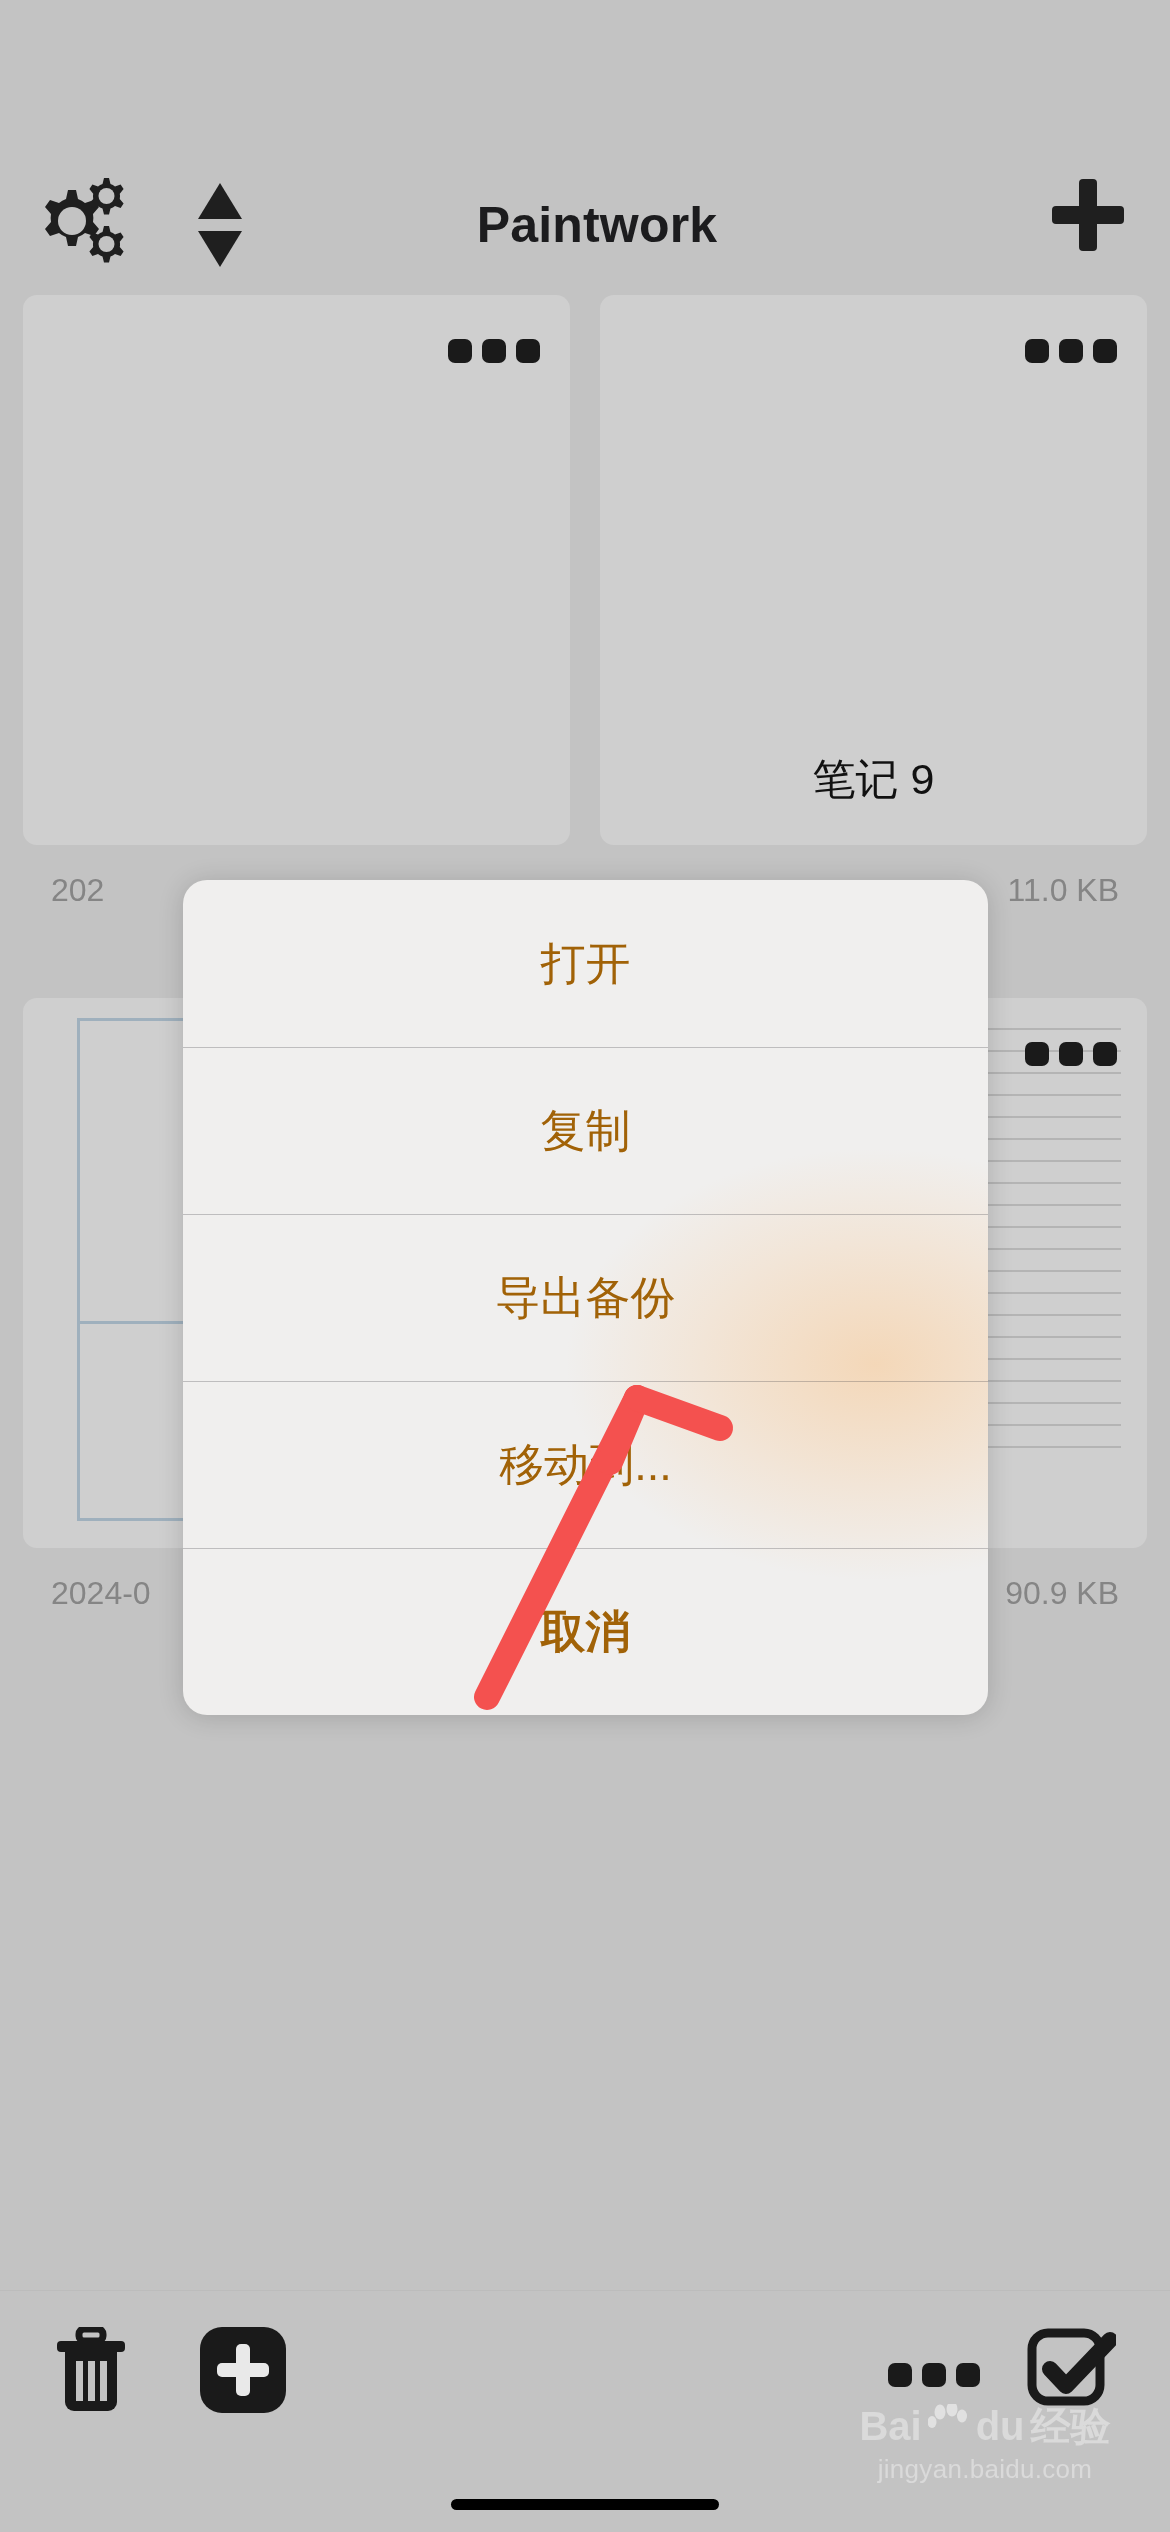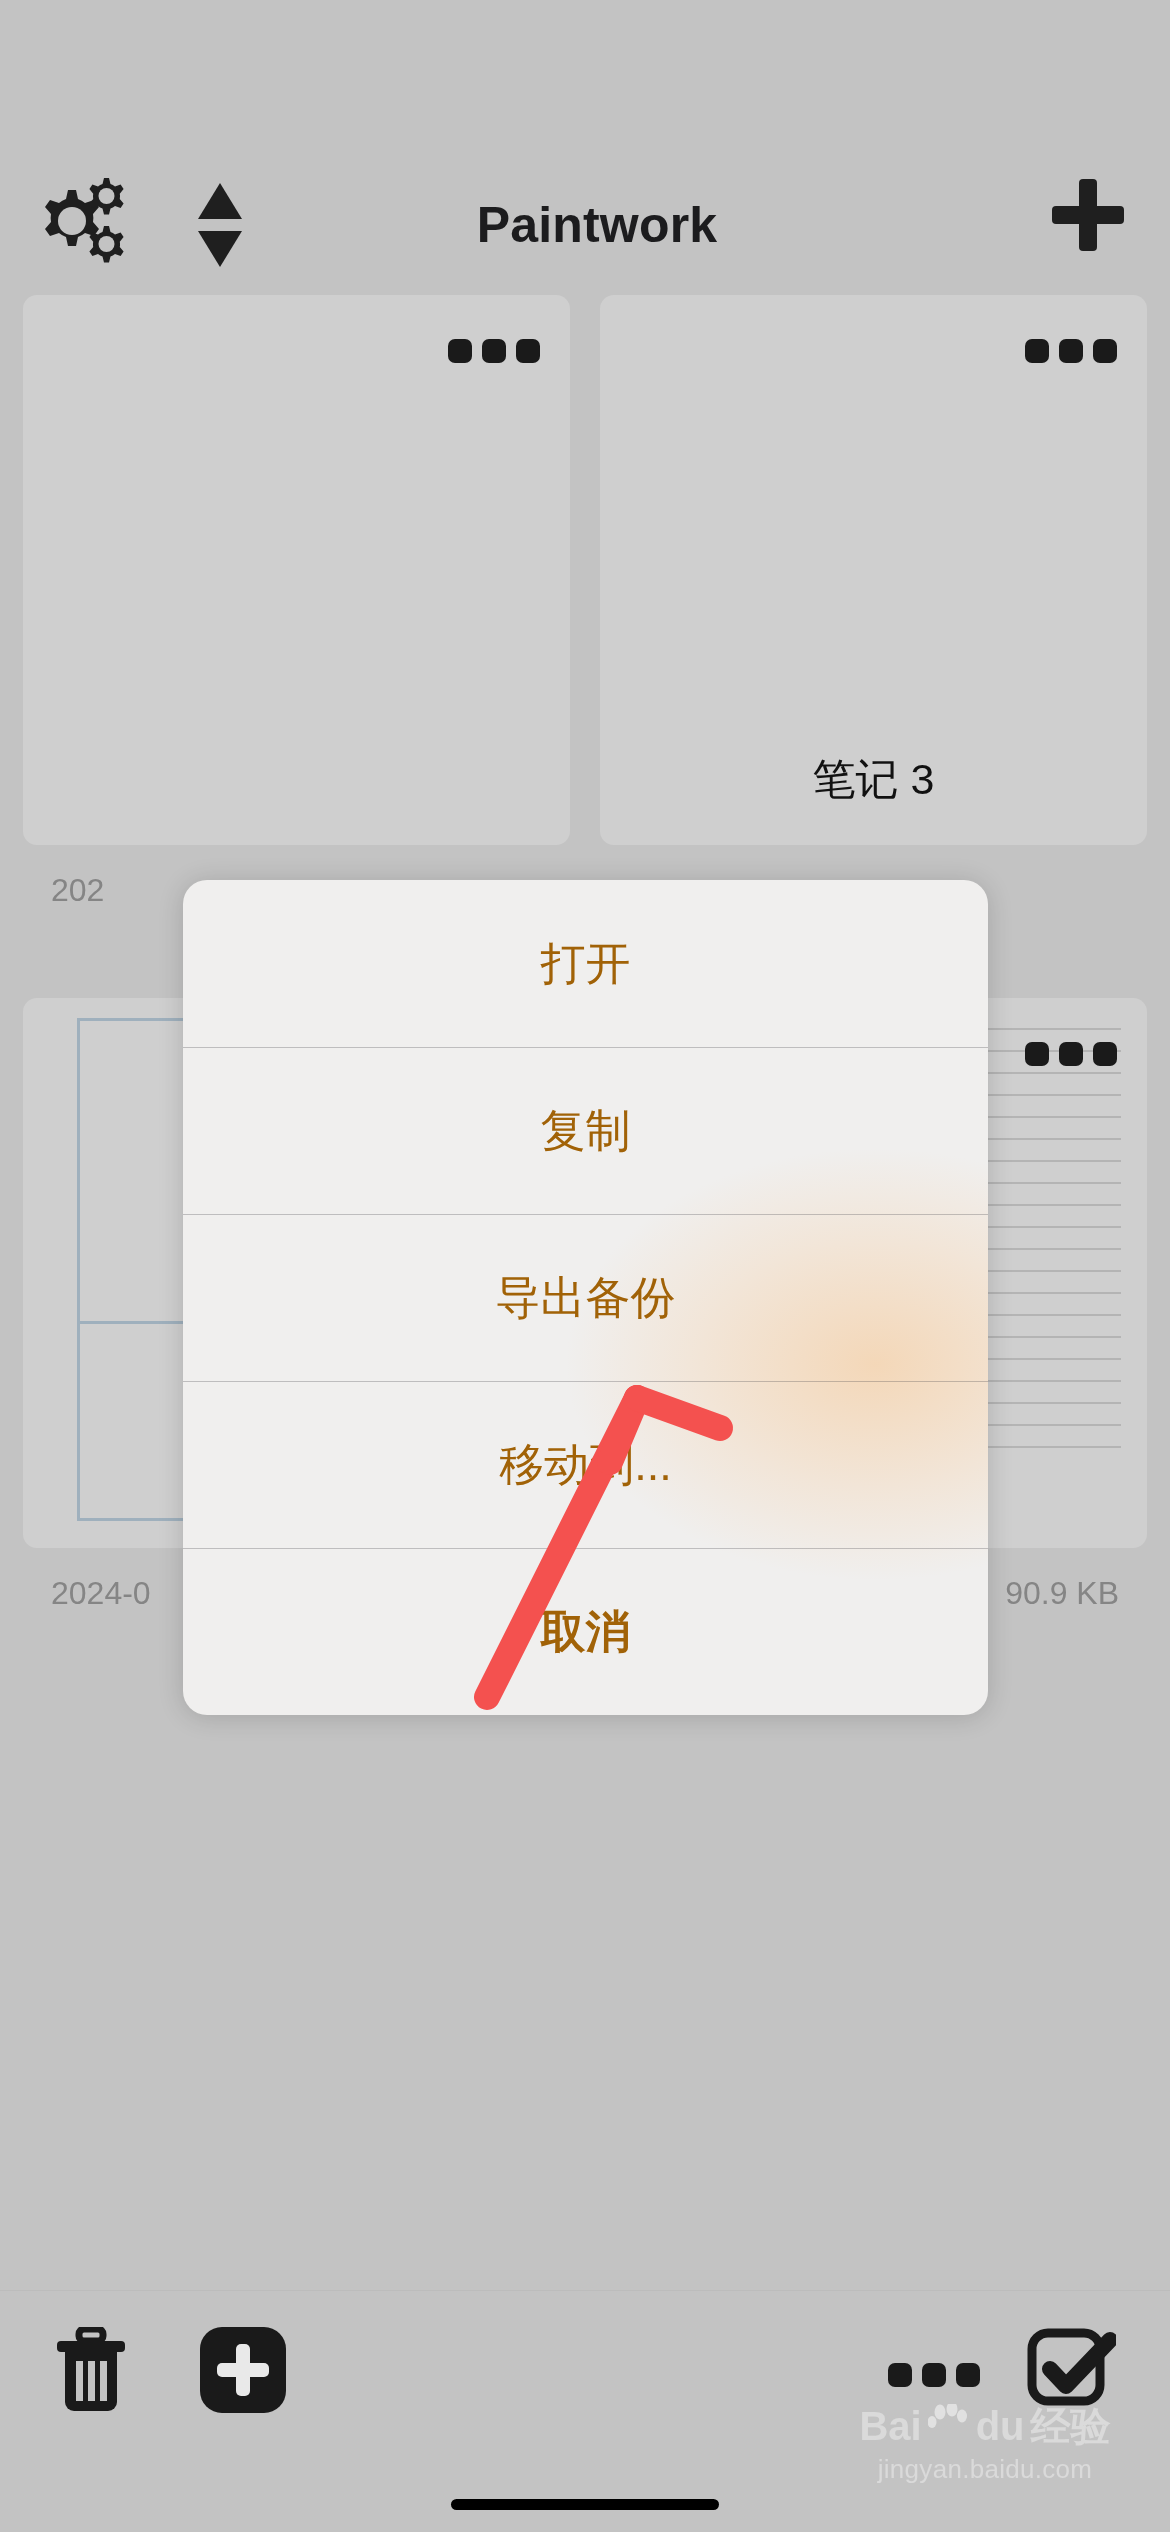--- a/index.html
+++ b/index.html
@@ -294,26 +294,30 @@
     </div>
 
     <div class="card col-r row-1">
       <span class="card-dots">
         <svg width="92" height="26" viewBox="0 0 92 26">
           <rect x="0" y="0" width="24" height="24" rx="7" fill="#1a1a1a"></rect>
           <rect x="34" y="0" width="24" height="24" rx="7" fill="#1a1a1a"></rect>
           <rect x="68" y="0" width="24" height="24" rx="7" fill="#1a1a1a"></rect>
         </svg>
       </span>
-      <div class="card-name">笔记 3</div>
+      <div class="card-name">笔记 9</div>
     </div>
 
     <div class="card-meta meta-1l">
       <span class="date">202</span>
       <span class="size"></span>
+    </div>
+    <div class="card-meta meta-1r">
+      <span class="date"></span>
+      <span class="size">11.0 KB</span>
     </div>
 
     <div class="card col-l row-2">
       <span class="thumb-rect"></span>
       <span class="thumb-rect2"></span>
       <span class="card-dots">
         <svg width="92" height="26" viewBox="0 0 92 26">
           <rect x="0" y="0" width="24" height="24" rx="7" fill="#1a1a1a"></rect>
           <rect x="34" y="0" width="24" height="24" rx="7" fill="#1a1a1a"></rect>
           <rect x="68" y="0" width="24" height="24" rx="7" fill="#1a1a1a"></rect>

